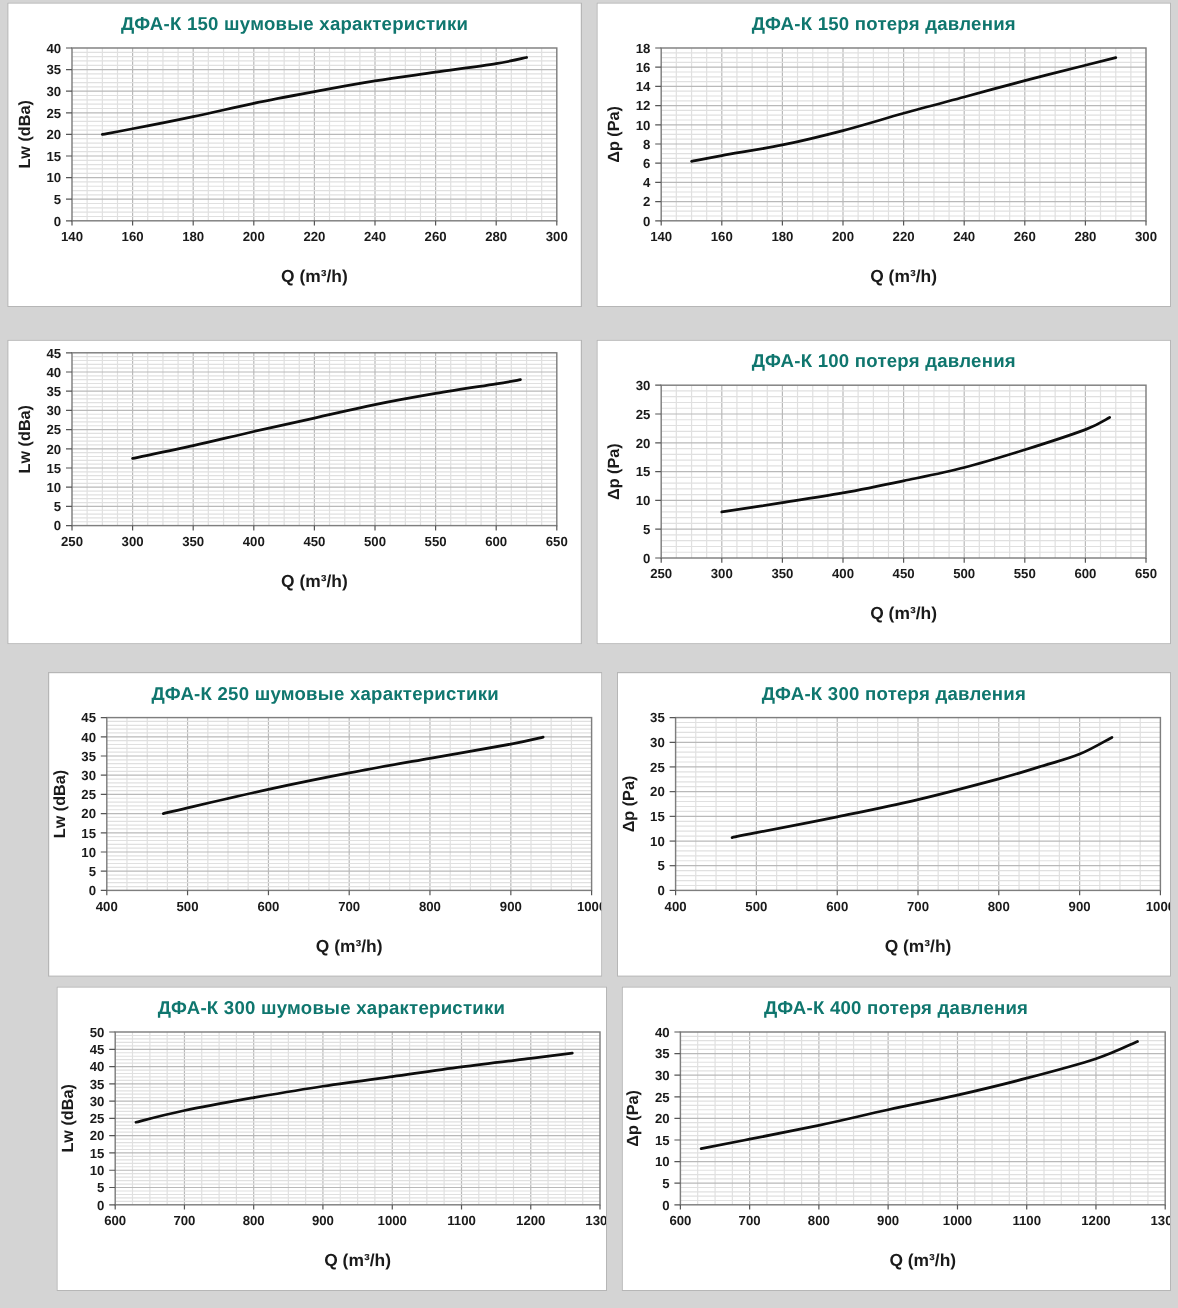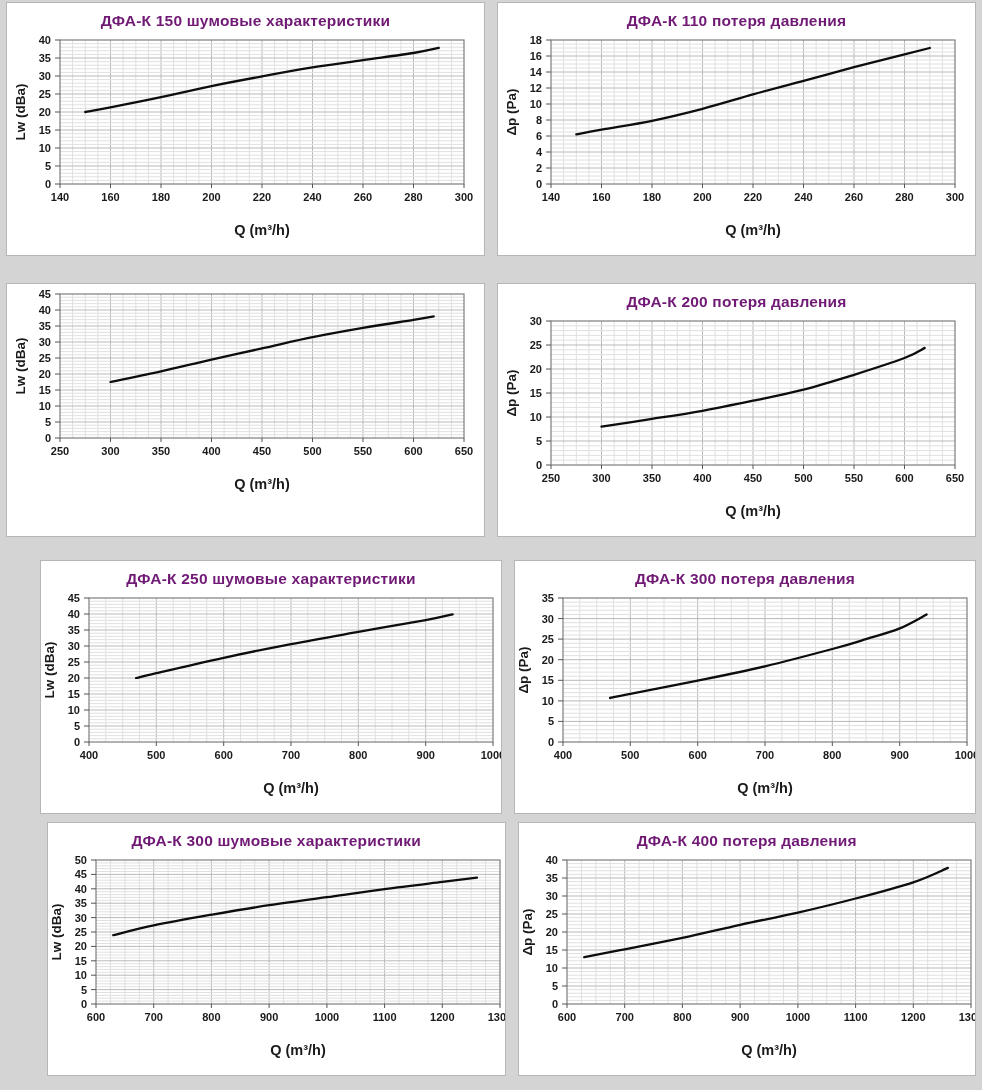--- a/index.html
+++ b/index.html
@@ -20,21 +20,21 @@
     height:254px;
     background:#ffffff;
     border:1px solid #b6b6b6;
     box-sizing:border-box;
     overflow:hidden;
   }
   .chart-title{
     text-align:center;
     font-weight:bold;
     font-size:15.5px;
-    color:#701a75;
+    color:#0f766e;
     padding-top:9px;
     letter-spacing:.2px;
     white-space:nowrap;
   }
   svg.chart{display:block;margin:2px auto 0 auto;}
   svg.chart text{
     font-family:"Liberation Sans",sans-serif;
     font-weight:bold;
     fill:#1a1a1a;
   }
@@ -154,21 +154,21 @@
           <line x1="43" y1="26.0" x2="48" y2="26.0" stroke="#555" stroke-width="1"></line>
           <text x="39" y="30.0" text-anchor="end" font-size="11">35</text>
           <line x1="43" y1="8.0" x2="48" y2="8.0" stroke="#555" stroke-width="1"></line>
           <text x="39" y="12.0" text-anchor="end" font-size="11">40</text>
           <path d="M 73.3 80.0 C 77.5 79.2, 85.9 77.8, 98.5 75.3 C 111.1 72.9, 132.2 68.8, 149.0 65.2 C 165.8 61.7, 182.7 57.6, 199.5 54.1 C 216.3 50.6, 233.2 47.5, 250.0 44.4 C 266.8 41.2, 283.7 38.1, 300.5 35.4 C 317.3 32.7, 334.2 30.6, 351.0 28.2 C 367.8 25.8, 388.9 23.0, 401.5 21.0 C 414.1 18.9, 422.5 16.8, 426.8 15.9" fill="none" stroke="#0d0d0d" stroke-width="2.3" stroke-linecap="round"></path>
           <text transform="translate(13 80) rotate(-90)" text-anchor="middle" font-size="13.5">Lw (dBa)</text>
           <text x="250" y="203" text-anchor="middle" font-size="14.5">Q (m³/h)</text>
         </svg>
     </div>
     <div class="panel">
-      <div class="chart-title">ДФА-К 110 потеря давления</div>
+      <div class="chart-title">ДФА-К 150 потеря давления</div>
       <svg class="chart" width="468" height="210" viewBox="0 0 468 210">
           <line x1="60.6" y1="8" x2="60.6" y2="152" stroke="#e0e0e0" stroke-width="1"></line>
           <line x1="73.3" y1="8" x2="73.3" y2="152" stroke="#e0e0e0" stroke-width="1"></line>
           <line x1="85.9" y1="8" x2="85.9" y2="152" stroke="#e0e0e0" stroke-width="1"></line>
           <line x1="98.5" y1="8" x2="98.5" y2="152" stroke="#b9b9b9" stroke-width="1"></line>
           <line x1="111.1" y1="8" x2="111.1" y2="152" stroke="#e0e0e0" stroke-width="1"></line>
           <line x1="123.8" y1="8" x2="123.8" y2="152" stroke="#e0e0e0" stroke-width="1"></line>
           <line x1="136.4" y1="8" x2="136.4" y2="152" stroke="#e0e0e0" stroke-width="1"></line>
           <line x1="149.0" y1="8" x2="149.0" y2="152" stroke="#b9b9b9" stroke-width="1"></line>
           <line x1="161.6" y1="8" x2="161.6" y2="152" stroke="#e0e0e0" stroke-width="1"></line>
@@ -391,21 +391,21 @@
           <line x1="43" y1="24.0" x2="48" y2="24.0" stroke="#555" stroke-width="1"></line>
           <text x="39" y="28.0" text-anchor="end" font-size="11">40</text>
           <line x1="43" y1="8.0" x2="48" y2="8.0" stroke="#555" stroke-width="1"></line>
           <text x="39" y="12.0" text-anchor="end" font-size="11">45</text>
           <path d="M 98.5 96.0 C 106.9 94.2, 132.2 89.2, 149.0 85.4 C 165.8 81.7, 182.7 77.4, 199.5 73.6 C 216.3 69.8, 233.2 66.1, 250.0 62.4 C 266.8 58.7, 283.7 54.6, 300.5 51.2 C 317.3 47.8, 334.2 44.8, 351.0 41.9 C 367.8 39.0, 389.7 35.8, 401.5 33.9 C 413.3 32.0, 418.3 31.0, 421.7 30.4" fill="none" stroke="#0d0d0d" stroke-width="2.3" stroke-linecap="round"></path>
           <text transform="translate(13 80) rotate(-90)" text-anchor="middle" font-size="13.5">Lw (dBa)</text>
           <text x="250" y="203" text-anchor="middle" font-size="14.5">Q (m³/h)</text>
         </svg>
     </div>
     <div class="panel">
-      <div class="chart-title">ДФА-К 200 потеря давления</div>
+      <div class="chart-title">ДФА-К 100 потеря давления</div>
       <svg class="chart" width="468" height="210" viewBox="0 0 468 210">
           <line x1="60.6" y1="8" x2="60.6" y2="152" stroke="#e0e0e0" stroke-width="1"></line>
           <line x1="73.3" y1="8" x2="73.3" y2="152" stroke="#e0e0e0" stroke-width="1"></line>
           <line x1="85.9" y1="8" x2="85.9" y2="152" stroke="#e0e0e0" stroke-width="1"></line>
           <line x1="98.5" y1="8" x2="98.5" y2="152" stroke="#b9b9b9" stroke-width="1"></line>
           <line x1="111.1" y1="8" x2="111.1" y2="152" stroke="#e0e0e0" stroke-width="1"></line>
           <line x1="123.8" y1="8" x2="123.8" y2="152" stroke="#e0e0e0" stroke-width="1"></line>
           <line x1="136.4" y1="8" x2="136.4" y2="152" stroke="#e0e0e0" stroke-width="1"></line>
           <line x1="149.0" y1="8" x2="149.0" y2="152" stroke="#b9b9b9" stroke-width="1"></line>
           <line x1="161.6" y1="8" x2="161.6" y2="152" stroke="#e0e0e0" stroke-width="1"></line>

